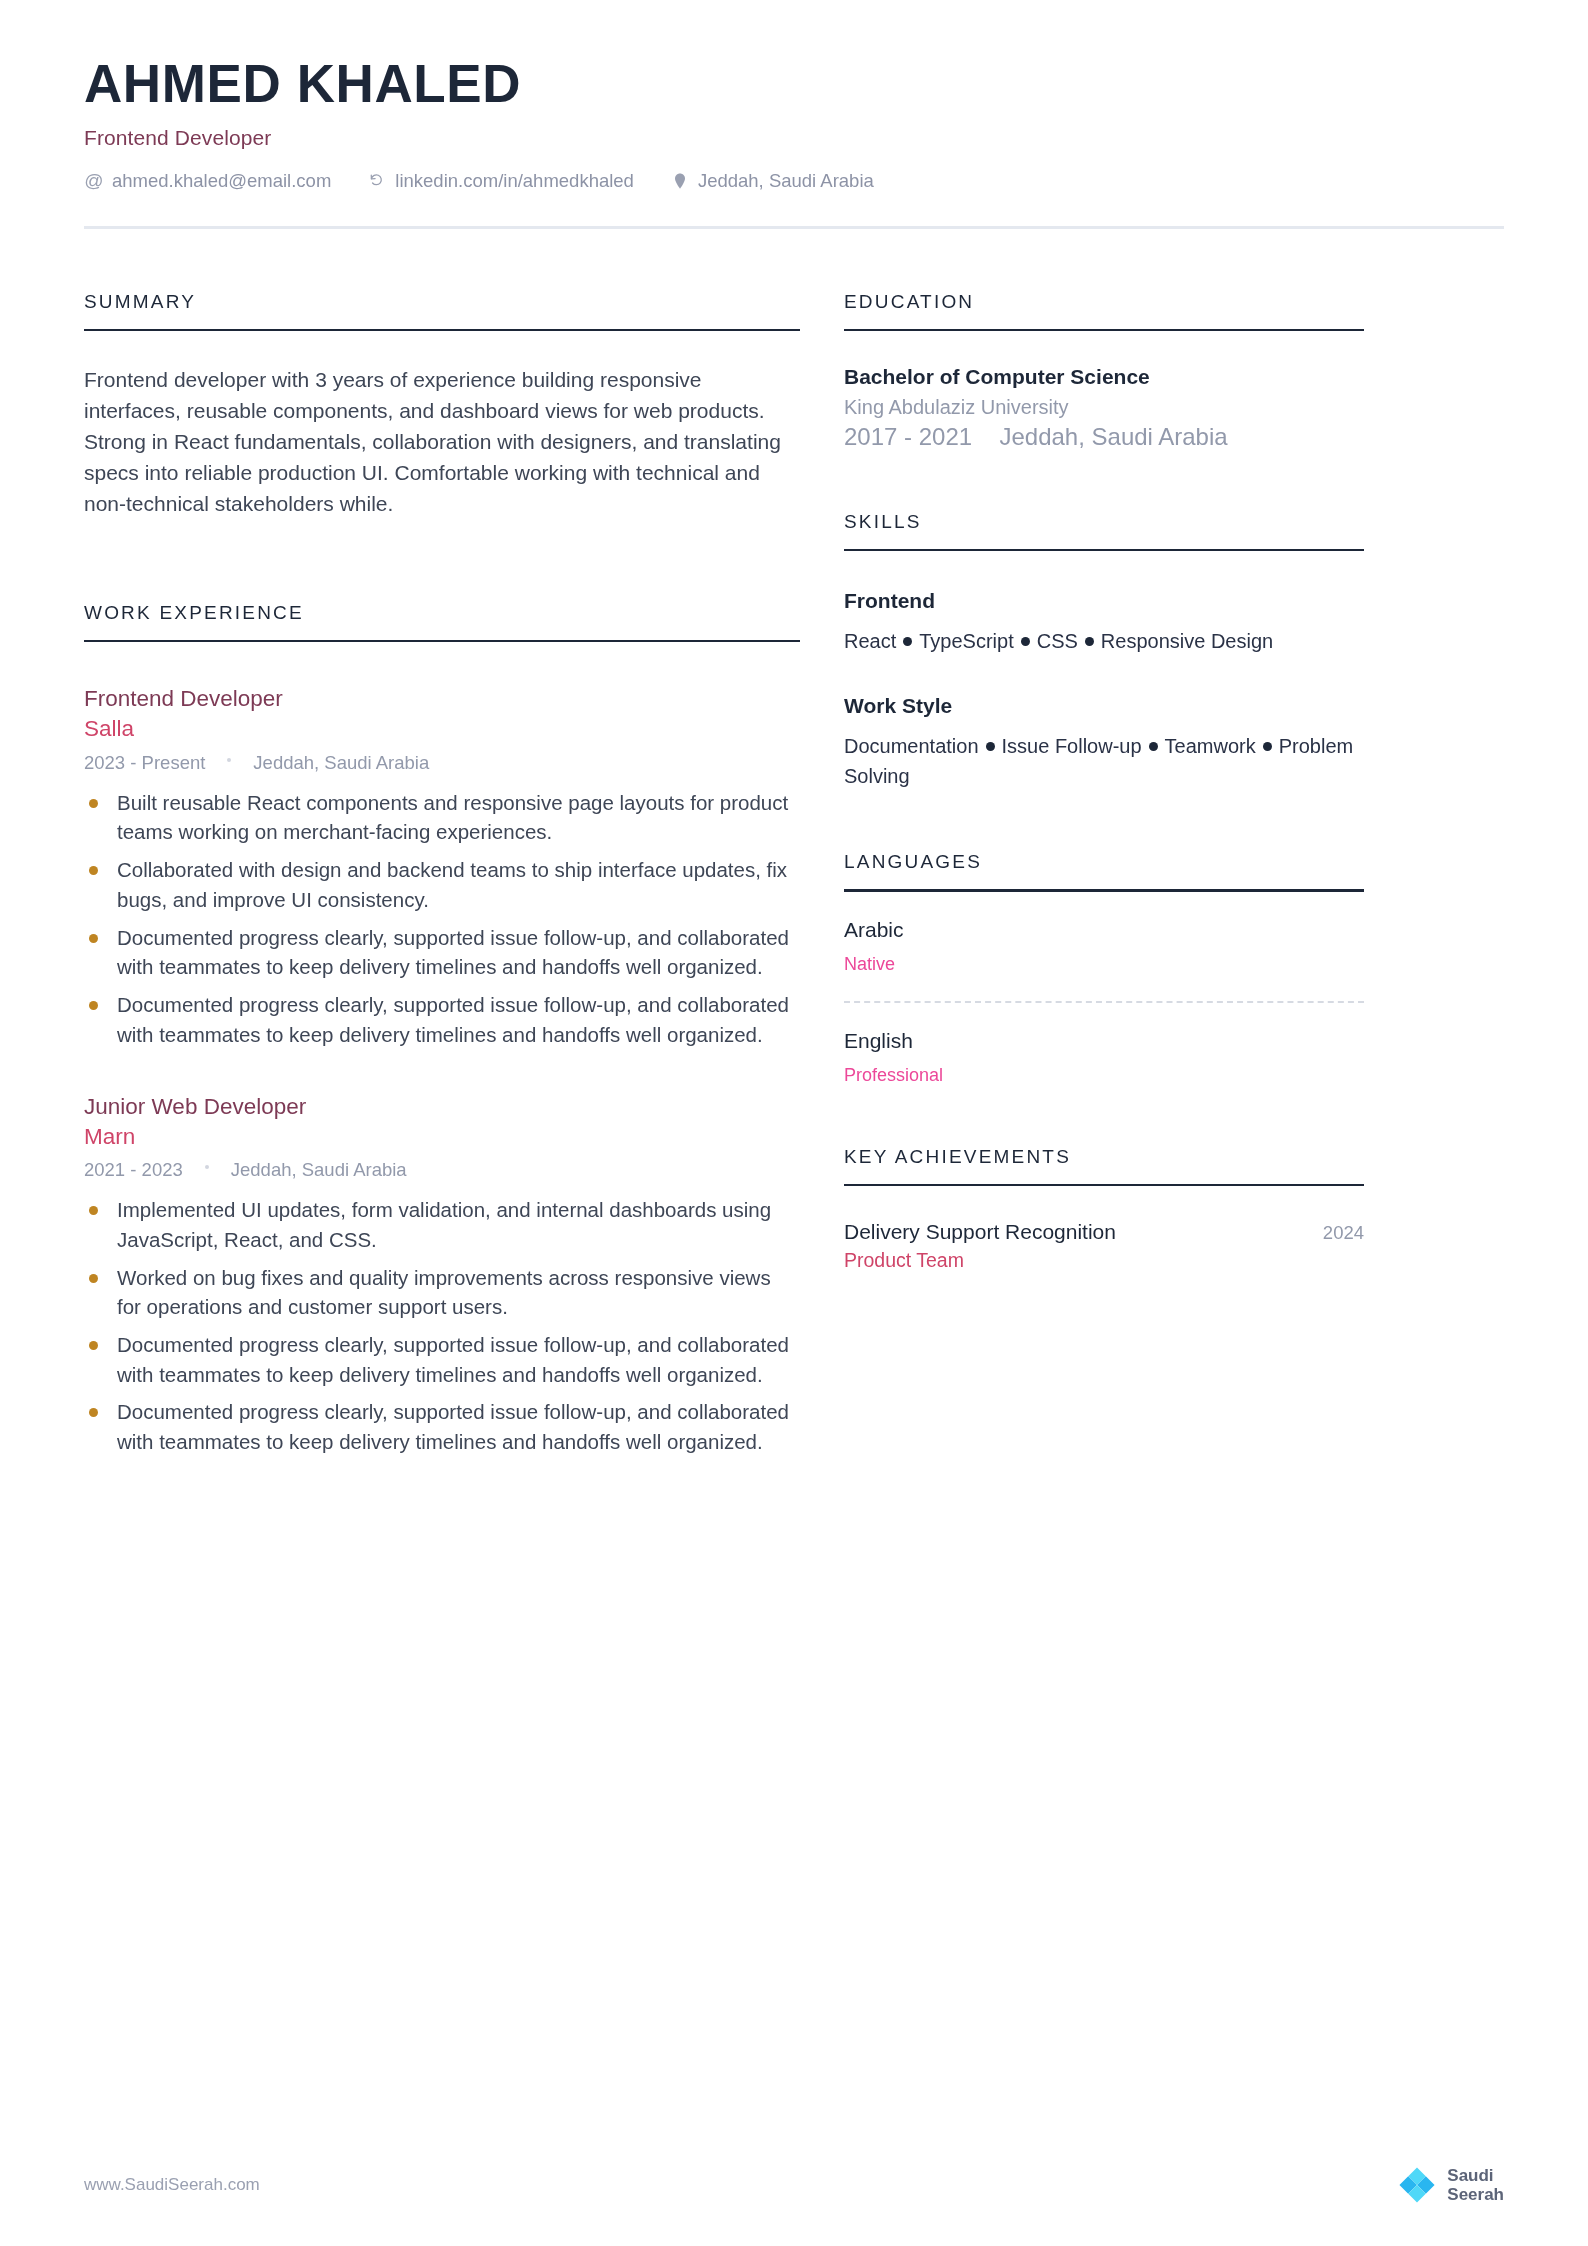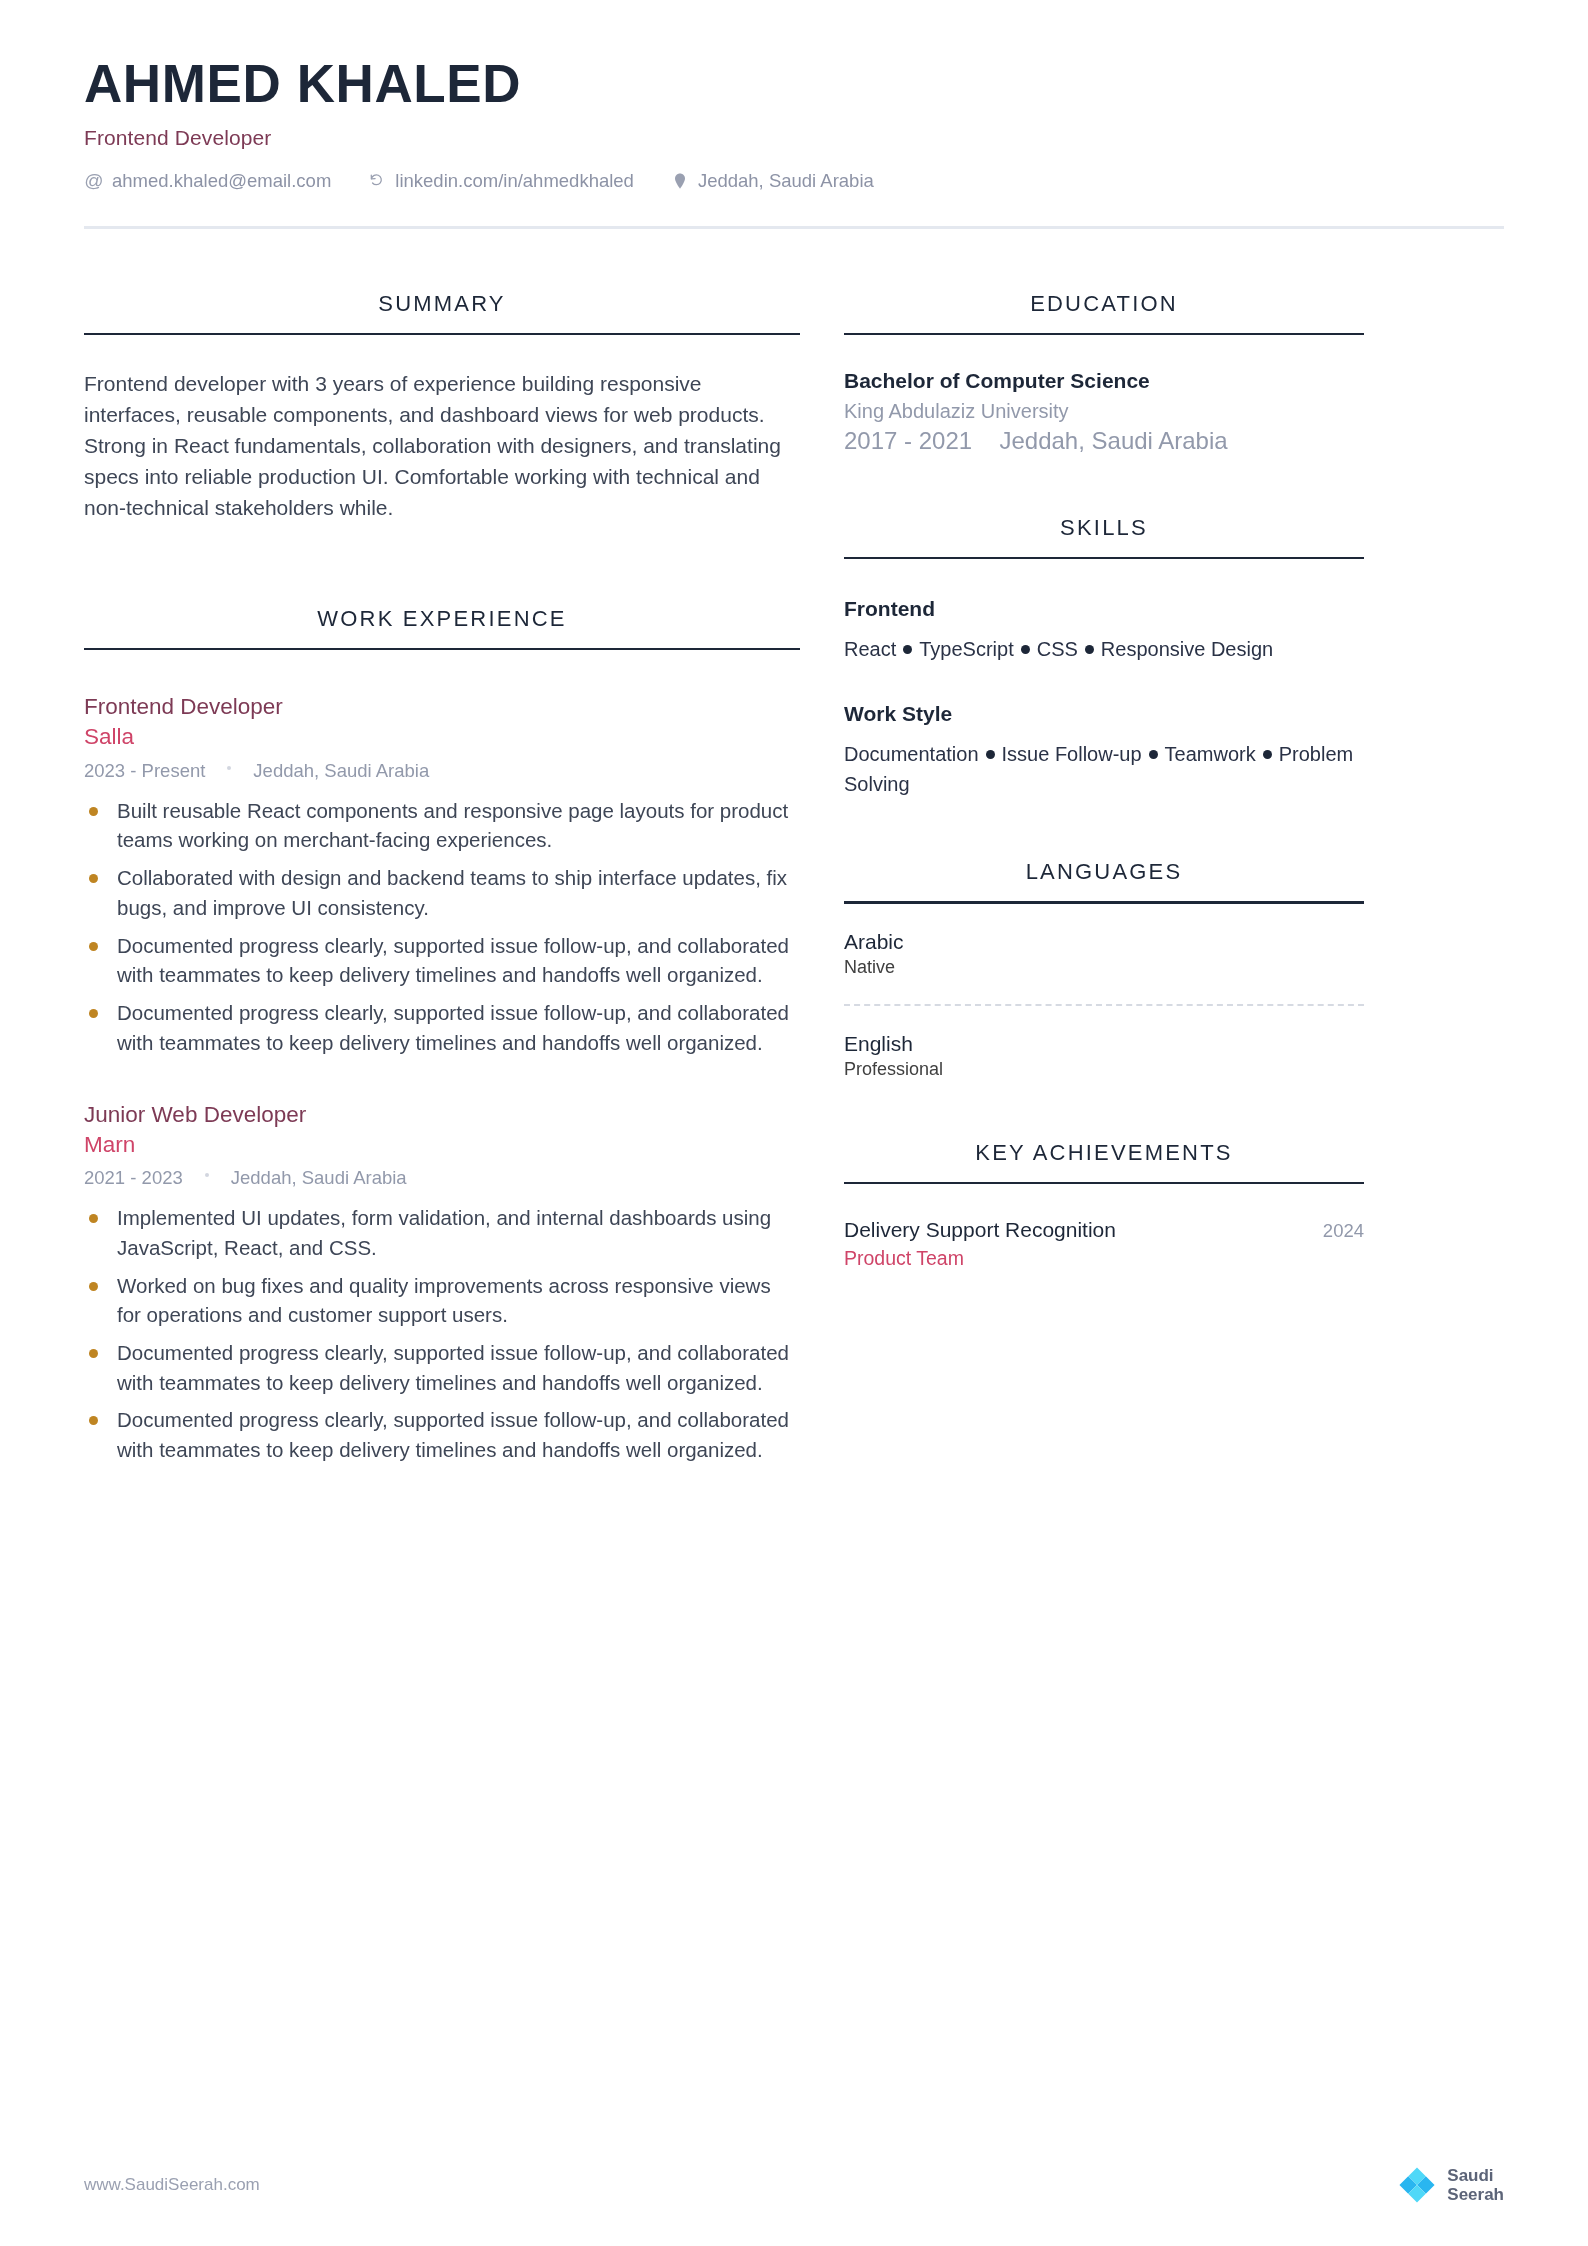--- a/index.html
+++ b/index.html
@@ -88,26 +88,25 @@
     flex: 0 0 auto;
   }
 
   .col-right {
     width: 520px;
     flex: 0 0 auto;
   }
 
   
   .sec-title {
-    font-size: 22px;
+    font-size: 19px;
     letter-spacing: 2.2px;
     color: #1d2738;
     font-weight: 400;
     text-transform: uppercase;
-    text-align: center;
   }
 
   .sec-rule {
     margin-top: 16px;
     height: 2.6px;
     background: #1d2738;
   }
 
   .section { margin-bottom: 0; }
 
@@ -222,23 +221,23 @@
     vertical-align: middle;
   }
 
   .lang-item { padding-top: 26px; }
   .lang-item + .lang-item { border-top: 2px dashed #d6dae2; margin-top: 26px; }
   .lang-name {
     font-size: 21px;
     color: #1d2738;
   }
   .lang-level {
-    margin-top: 3px;
+    margin-top: 12px;
     font-size: 18px;
-    color: #404040;
+    color: #ec4899;
   }
 
   .ach-item { margin-top: 34px; }
   .ach-head {
     display: flex;
     align-items: baseline;
     justify-content: space-between;
   }
   .ach-title {
     font-size: 21px;

